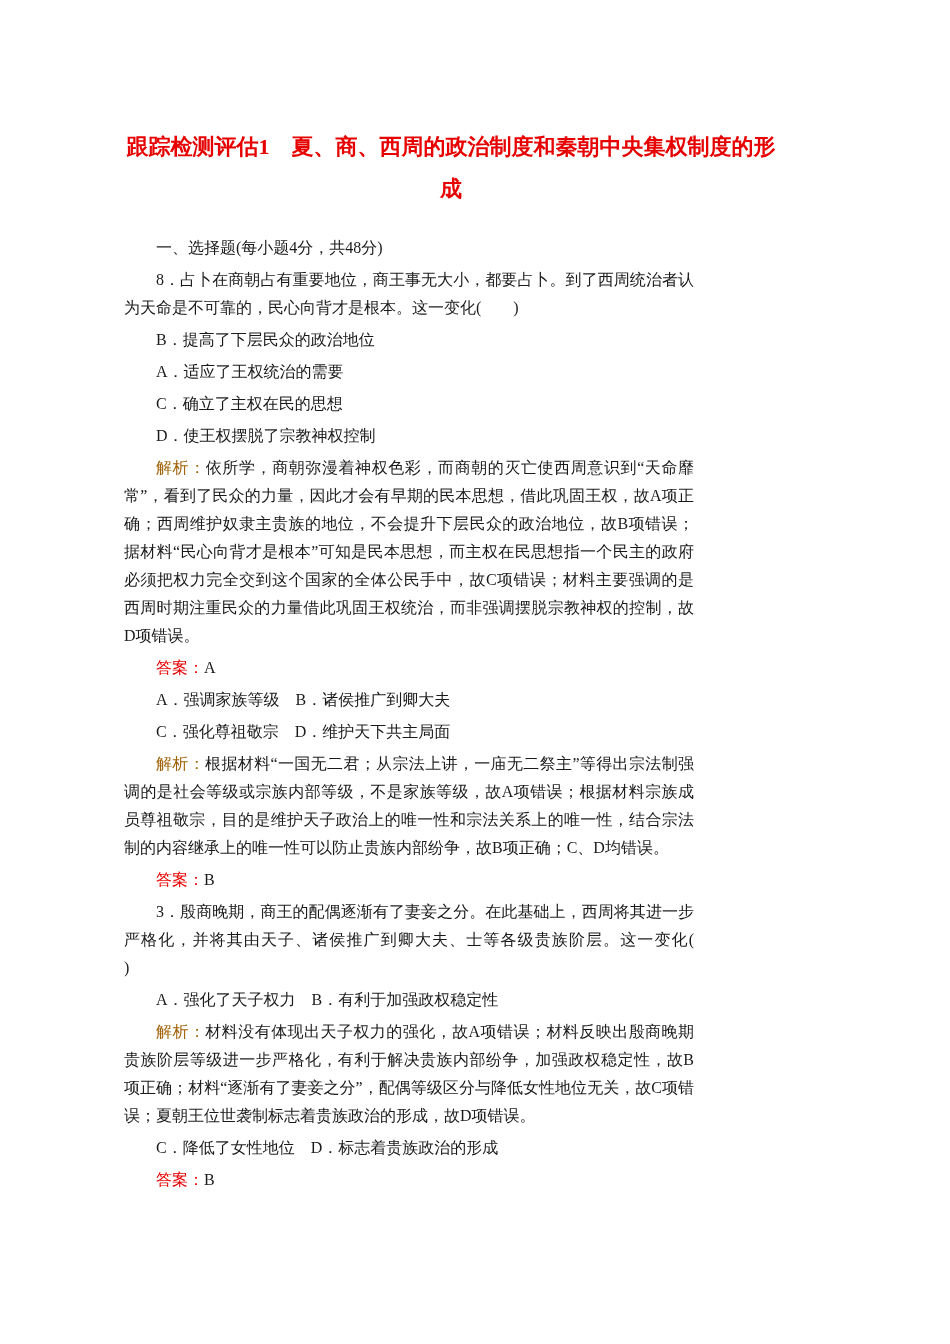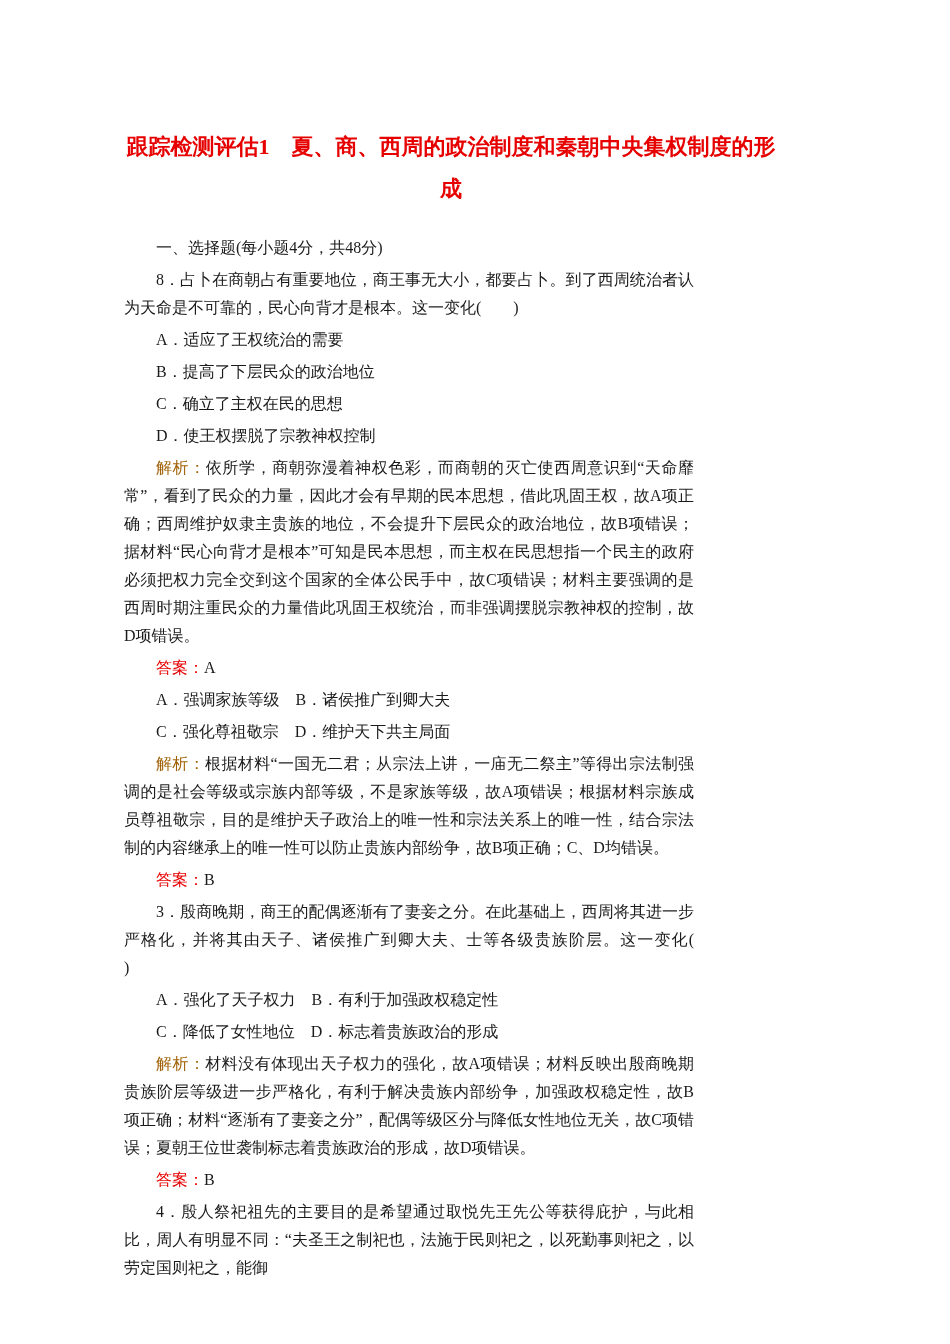--- a/index.html
+++ b/index.html
@@ -44,40 +44,37 @@
 <body>
 
 <div class="page">
 
   <h1 class="doc-title">跟踪检测评估1　夏、商、西周的政治制度和秦朝中央集权制度的形成</h1>
 
   <p class="para">一、选择题(每小题4分，共48分)</p>
 
   <section>
     <p class="para">8．占卜在商朝占有重要地位，商王事无大小，都要占卜。到了西周统治者认为天命是不可靠的，民心向背才是根本。这一变化(　　)</p>
+    <p class="para">B．提高了下层民众的政治地位</p>
     <p class="para">A．适应了王权统治的需要</p>
-    <p class="para">B．提高了下层民众的政治地位</p>
     <p class="para">C．确立了主权在民的思想</p>
     <p class="para">D．使王权摆脱了宗教神权控制</p>
     <p class="para"><span class="label-analysis">解析：</span><span>依所学，商朝弥漫着神权色彩，而商朝的灭亡使西周意识到“天命靡常”，看到了民众的力量，因此才会有早期的民本思想，借此巩固王权，故A项正确；西周维护奴隶主贵族的地位，不会提升下层民众的政治地位，故B项错误；据材料“民心向背才是根本”可知是民本思想，而主权在民思想指一个民主的政府必须把权力完全交到这个国家的全体公民手中，故C项错误；材料主要强调的是西周时期注重民众的力量借此巩固王权统治，而非强调摆脱宗教神权的控制，故D项错误。</span></p>
     <p class="para"><span class="label-answer">答案：</span><span>A</span></p>
   </section>
 
   <section>
     <p class="para">A．强调家族等级　B．诸侯推广到卿大夫</p>
     <p class="para">C．强化尊祖敬宗　D．维护天下共主局面</p>
     <p class="para"><span class="label-analysis">解析：</span><span>根据材料“一国无二君；从宗法上讲，一庙无二祭主”等得出宗法制强调的是社会等级或宗族内部等级，不是家族等级，故A项错误；根据材料宗族成员尊祖敬宗，目的是维护天子政治上的唯一性和宗法关系上的唯一性，结合宗法制的内容继承上的唯一性可以防止贵族内部纷争，故B项正确；C、D均错误。</span></p>
     <p class="para"><span class="label-answer">答案：</span><span>B</span></p>
   </section>
 
   <section>
     <p class="para">3．殷商晚期，商王的配偶逐渐有了妻妾之分。在此基础上，西周将其进一步严格化，并将其由天子、诸侯推广到卿大夫、士等各级贵族阶层。这一变化(　　)</p>
     <p class="para">A．强化了天子权力　B．有利于加强政权稳定性</p>
+    <p class="para"><span class="label-analysis">解析：</span><span>材料没有体现出天子权力的强化，故A项错误；材料反映出殷商晚期贵族阶层等级进一步严格化，有利于解决贵族内部纷争，加强政权稳定性，故B项正确；材料“逐渐有了妻妾之分”，配偶等级区分与降低女性地位无关，故C项错误；夏朝王位世袭制标志着贵族政治的形成，故D项错误。</span></p>
     <p class="para">C．降低了女性地位　D．标志着贵族政治的形成</p>
-    <p class="para"><span class="label-analysis">解析：</span><span>材料没有体现出天子权力的强化，故A项错误；材料反映出殷商晚期贵族阶层等级进一步严格化，有利于解决贵族内部纷争，加强政权稳定性，故B项正确；材料“逐渐有了妻妾之分”，配偶等级区分与降低女性地位无关，故C项错误；夏朝王位世袭制标志着贵族政治的形成，故D项错误。</span></p>
     <p class="para"><span class="label-answer">答案：</span><span>B</span></p>
   </section>
 
-  <section>
-    <p class="para">4．殷人祭祀祖先的主要目的是希望通过取悦先王先公等获得庇护，与此相比，周人有明显不同：“夫圣王之制祀也，法施于民则祀之，以死勤事则祀之，以劳定国则祀之，能御</p>
-  </section>
 
 </div>
 
 </body></html>

